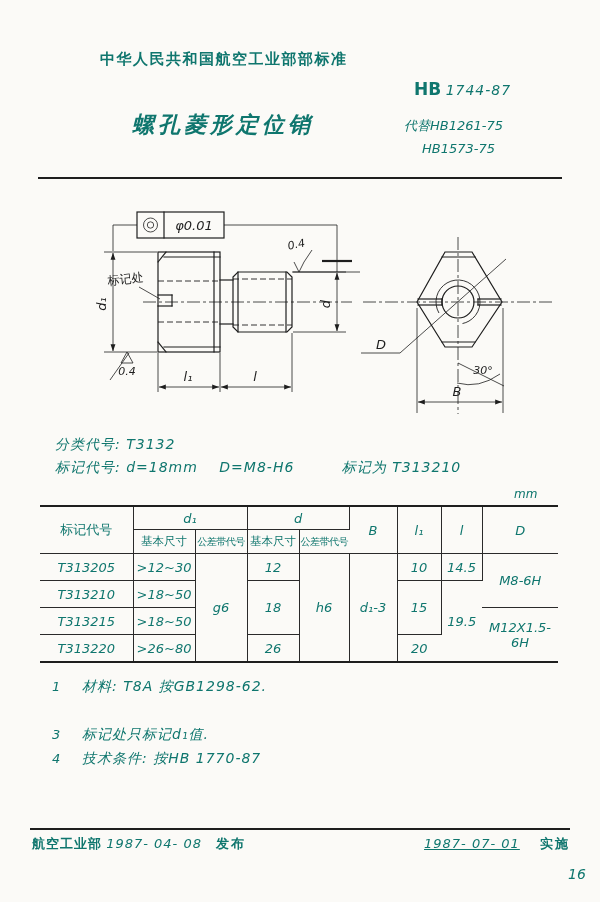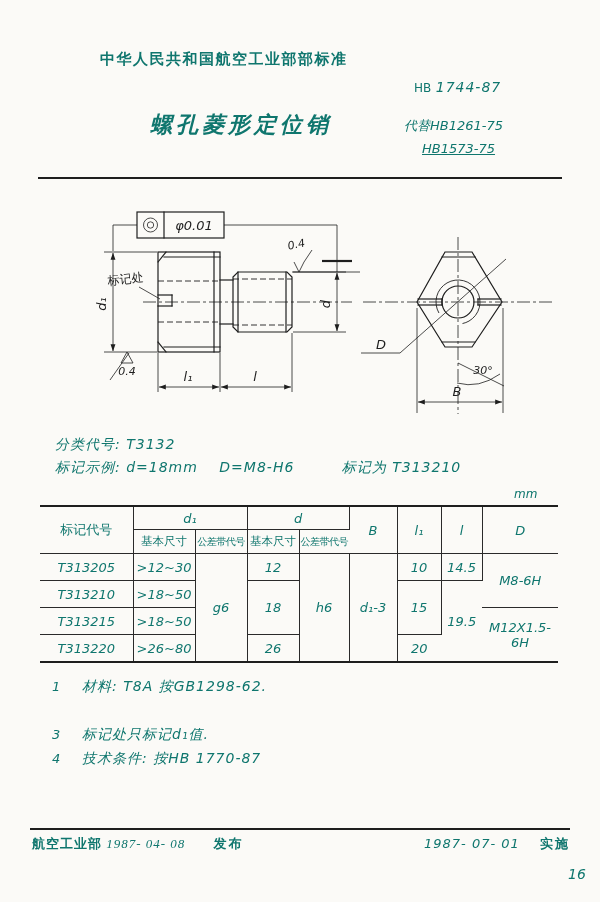--- a/index.html
+++ b/index.html
@@ -2,25 +2,25 @@
 <html><head>
 <meta charset="utf-8">
 <style>
   html,body{margin:0;padding:0;}
   body{background:#e8e8e8;font-family:"DejaVu Sans",sans-serif;}
   .page{position:relative;width:600px;height:902px;background:#fbfaf7;color:#0f766e;overflow:hidden;margin:0 auto;}
   .abs{position:absolute;}
   
   .org-line{left:100px;top:50px;font-size:15px;font-weight:bold;letter-spacing:1.5px;}
   .std-code{left:414px;top:79px;font-size:14px;}
-  .std-code .pfx{font-weight:normal;font-size:12px;}
+  .std-code .pfx{font-weight:bold;font-size:17px;}
   .std-code .num{font-style:italic;letter-spacing:1px;}
-  .doc-title{left:150px;top:110px;font-size:22px;font-style:italic;letter-spacing:4px;font-weight:bold;}
+  .doc-title{left:132px;top:110px;font-size:22px;font-style:italic;letter-spacing:4px;font-weight:bold;}
   .replaces1{left:404px;top:117px;font-size:13px;font-style:italic;}
-  .replaces2{left:422px;top:141px;font-size:13px;font-style:italic;text-decoration:underline;}
+  .replaces2{left:422px;top:141px;font-size:13px;font-style:italic;}
   .rule{background:#1e1e1e;height:2px;}
   .rule-top{left:38px;top:177px;width:524px;}
   .rule-foot{left:30px;top:828px;width:540px;}
   
   .class-line{left:55px;top:436px;font-size:14px;font-style:italic;letter-spacing:1px;}
   .example-line{left:55px;top:459px;font-size:14px;font-style:italic;letter-spacing:1px;white-space:nowrap;}
   .example-line .gap{display:inline-block;width:16px;}
   .example-line .biggap{display:inline-block;width:42px;}
   .unit-label{left:514px;top:487px;font-size:12px;font-style:italic;}
   
@@ -31,24 +31,24 @@
   .spec-table tr.hdr2 th{height:23px;font-size:11.5px;}
   .spec-table tr.hdr2 th.tolw{font-size:10px;letter-spacing:-0.5px;}
   .spec-table tbody td{height:26px;font-size:13px;font-style:italic;}
   .spec-table .sym{font-style:italic;font-size:14px;}
   
   .note-line{left:52px;font-size:14px;font-style:italic;letter-spacing:1px;white-space:nowrap;}
   .note-line .n{display:inline-block;width:30px;font-size:13px;}
   
   .foot-left{left:32px;top:835px;font-size:13px;white-space:nowrap;}
   .foot-left .issuer{font-weight:bold;letter-spacing:1px;}
-  .foot-left .date{font-style:italic;letter-spacing:1px;font-family:Liberation Serif, serif;}
-  .foot-left .act{font-weight:bold;letter-spacing:2px;margin-left:24px;}
+  .foot-left .date{font-style:italic;letter-spacing:1px;}
+  .foot-left .act{font-weight:bold;letter-spacing:2px;margin-left:10px;}
   .foot-right{right:30px;top:835px;font-size:13px;white-space:nowrap;}
-  .foot-right .date{font-style:italic;letter-spacing:1px;}
+  .foot-right .date{font-style:italic;letter-spacing:1px;text-decoration:underline;}
   .foot-right .act{font-weight:bold;letter-spacing:2px;margin-left:16px;margin-top:36px;}
   .page-num{left:556px;top:866px;font-size:14px;font-style:italic;margin-left:12px;}
   
   .draw{left:0;top:192px;}
   .draw .s{stroke:#1e1e1e;stroke-width:1.2;fill:none;stroke-linecap:square;}
   .draw .thin{stroke:#1e1e1e;stroke-width:0.8;fill:none;}
   .draw .hid{stroke:#1e1e1e;stroke-width:0.9;fill:none;stroke-dasharray:6 3;}
   .draw .cl{stroke:#1e1e1e;stroke-width:0.8;fill:none;stroke-dasharray:13 3 3 3;}
   .draw .bar{stroke:#1e1e1e;stroke-width:2.2;fill:none;}
   .draw text{fill:#1e1e1e;font-family:"DejaVu Sans",sans-serif;}
@@ -198,21 +198,21 @@
       <line class="thin" x1="418" y1="210" x2="502" y2="210" marker-start="url(#ma)" marker-end="url(#ma)"></line>
       <text class="lt" x="457" y="204" text-anchor="middle">B</text>
     </g>
   </svg>
 
   <div class="abs class-line">
     <span>分类代号:</span>
     <span>T3132</span>
   </div>
   <div class="abs example-line">
-    <span>标记示例:</span>
+    <span>标记代号:</span>
     <span>d=18mm</span><span class="gap"></span>
     <span>D=M8-H6</span><span class="biggap"></span>
     <span>标记为</span>
     <span>T313210</span>
   </div>
 
   <div class="abs unit-label">mm</div>
 
   <table class="spec-table">
     <colgroup>

